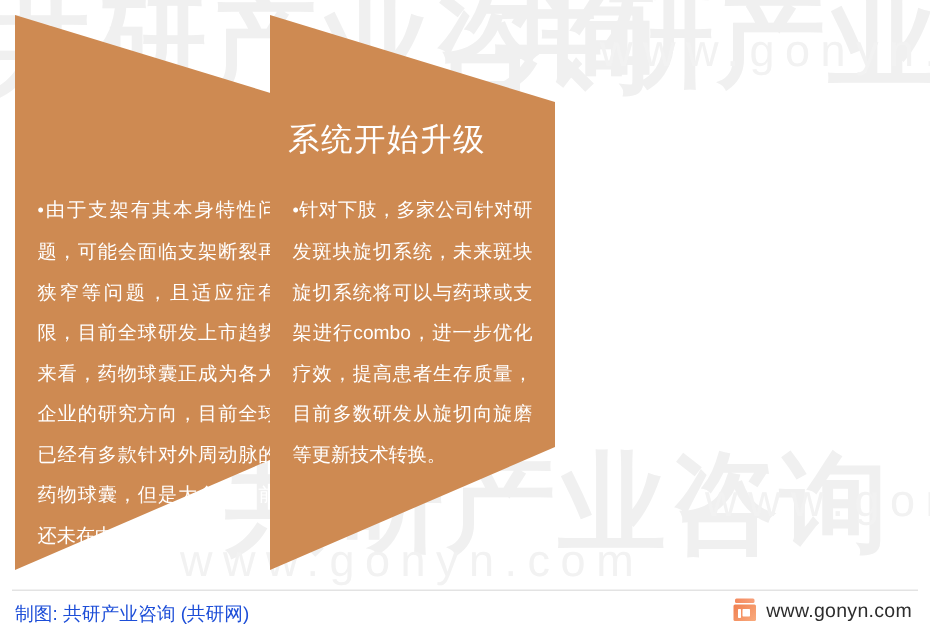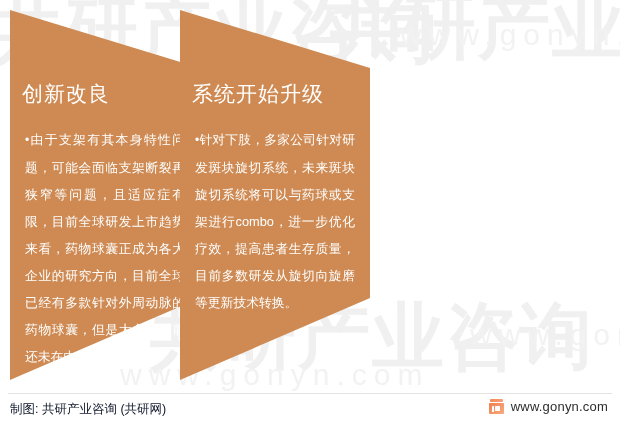--- a/index.html
+++ b/index.html
@@ -147,21 +147,21 @@
     top: 0;
     width: 604px;
     height: 1px;
     background: #e3e3e3;
   }
   .footer-credit {
     position: absolute;
     left: 10px;
     top: 8px;
     font-size: 12.5px;
-    color: #0f172a;
+    color: #1d4ed8;
     white-space: nowrap;
   }
   .footer-site {
     position: absolute;
     right: 12px;
     top: 6px;
     display: flex;
     align-items: center;
     gap: 7px;
   }
@@ -227,21 +227,20 @@
     <div class="wm-url wm-u1">www.gonyn.com</div>
     <div class="wm-url wm-u2">www.gonyn.com</div>
     <div class="wm-url wm-u3">www.gonyn.com</div>
   </div>
 
   <div class="panels">
 
     <div class="panel panel-1">
       <div class="panel-shape"></div>
       <div class="panel-content">
-        <div class="panel-title">创新改良</div>
         <div class="panel-body"><span class="bullet">•</span><span>由于支架有其本身特性问题，可能会面临支架断裂再狭窄等问题，且适应症有限，目前全球研发上市趋势来看，药物球囊正成为各大企业的研究方向，目前全球已经有多款针对外周动脉的药物球囊，但是大多数目前还未在中国上市。</span></div>
       </div>
     </div>
 
     <div class="panel panel-2">
       <div class="panel-shape"></div>
       <div class="panel-content">
         <div class="panel-title">系统开始升级</div>
         <div class="panel-body"><span class="bullet">•</span><span>针对下肢，多家公司针对研发斑块旋切系统，未来斑块旋切系统将可以与药球或支架进行combo，进一步优化疗效，提高患者生存质量，目前多数研发从旋切向旋磨等更新技术转换。</span></div>
       </div>

